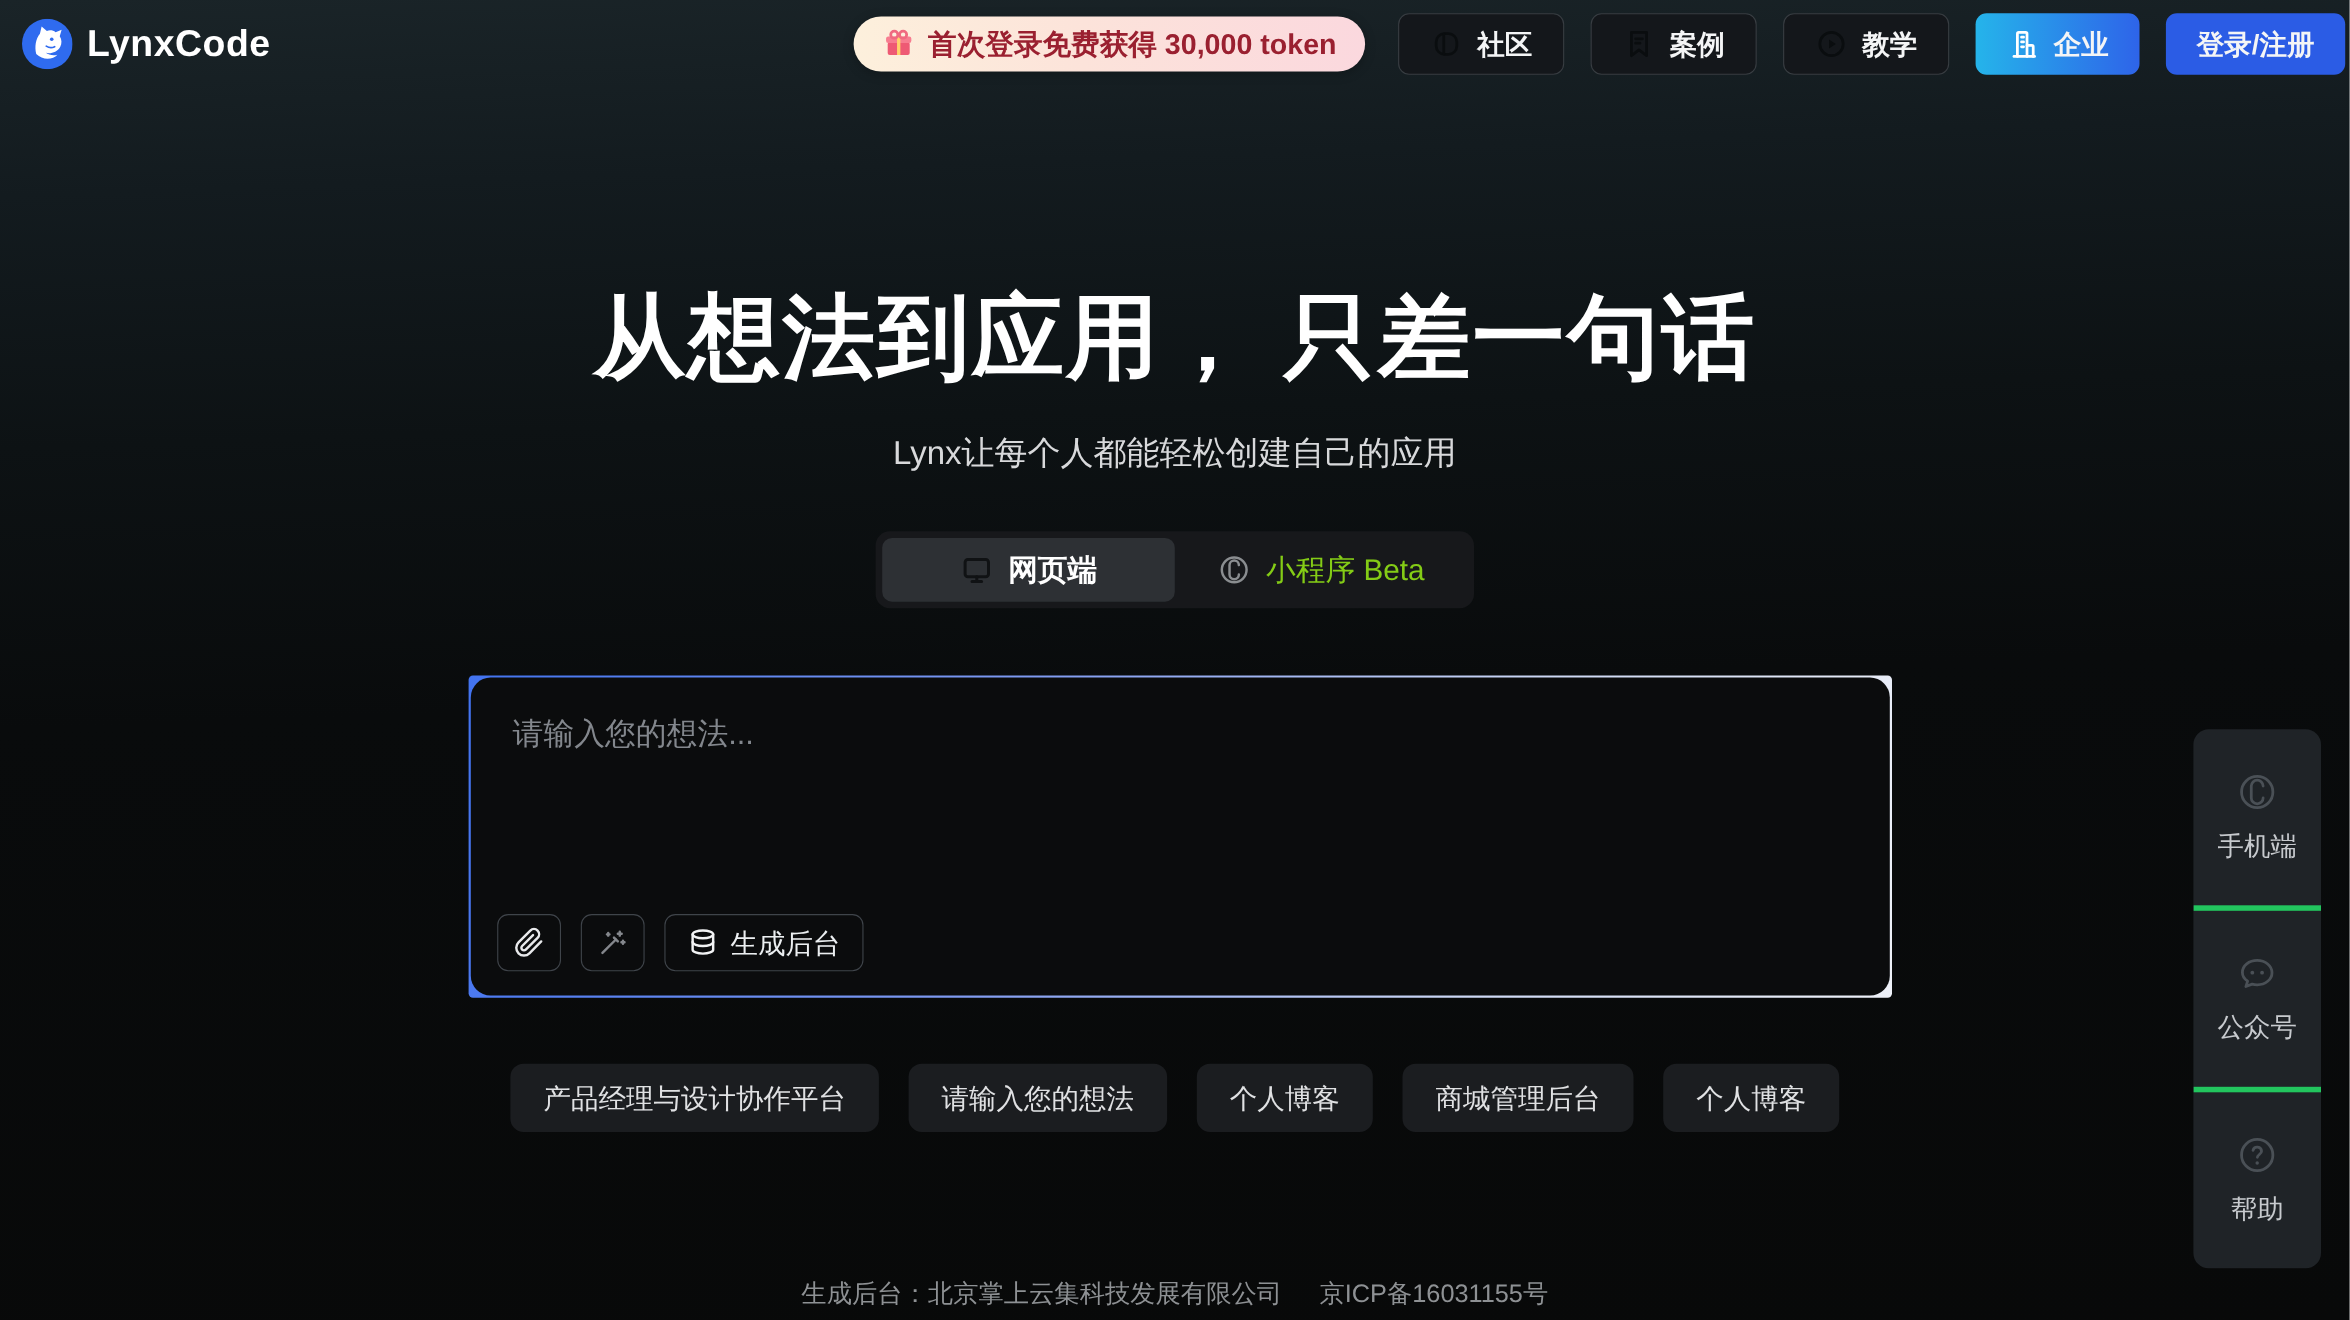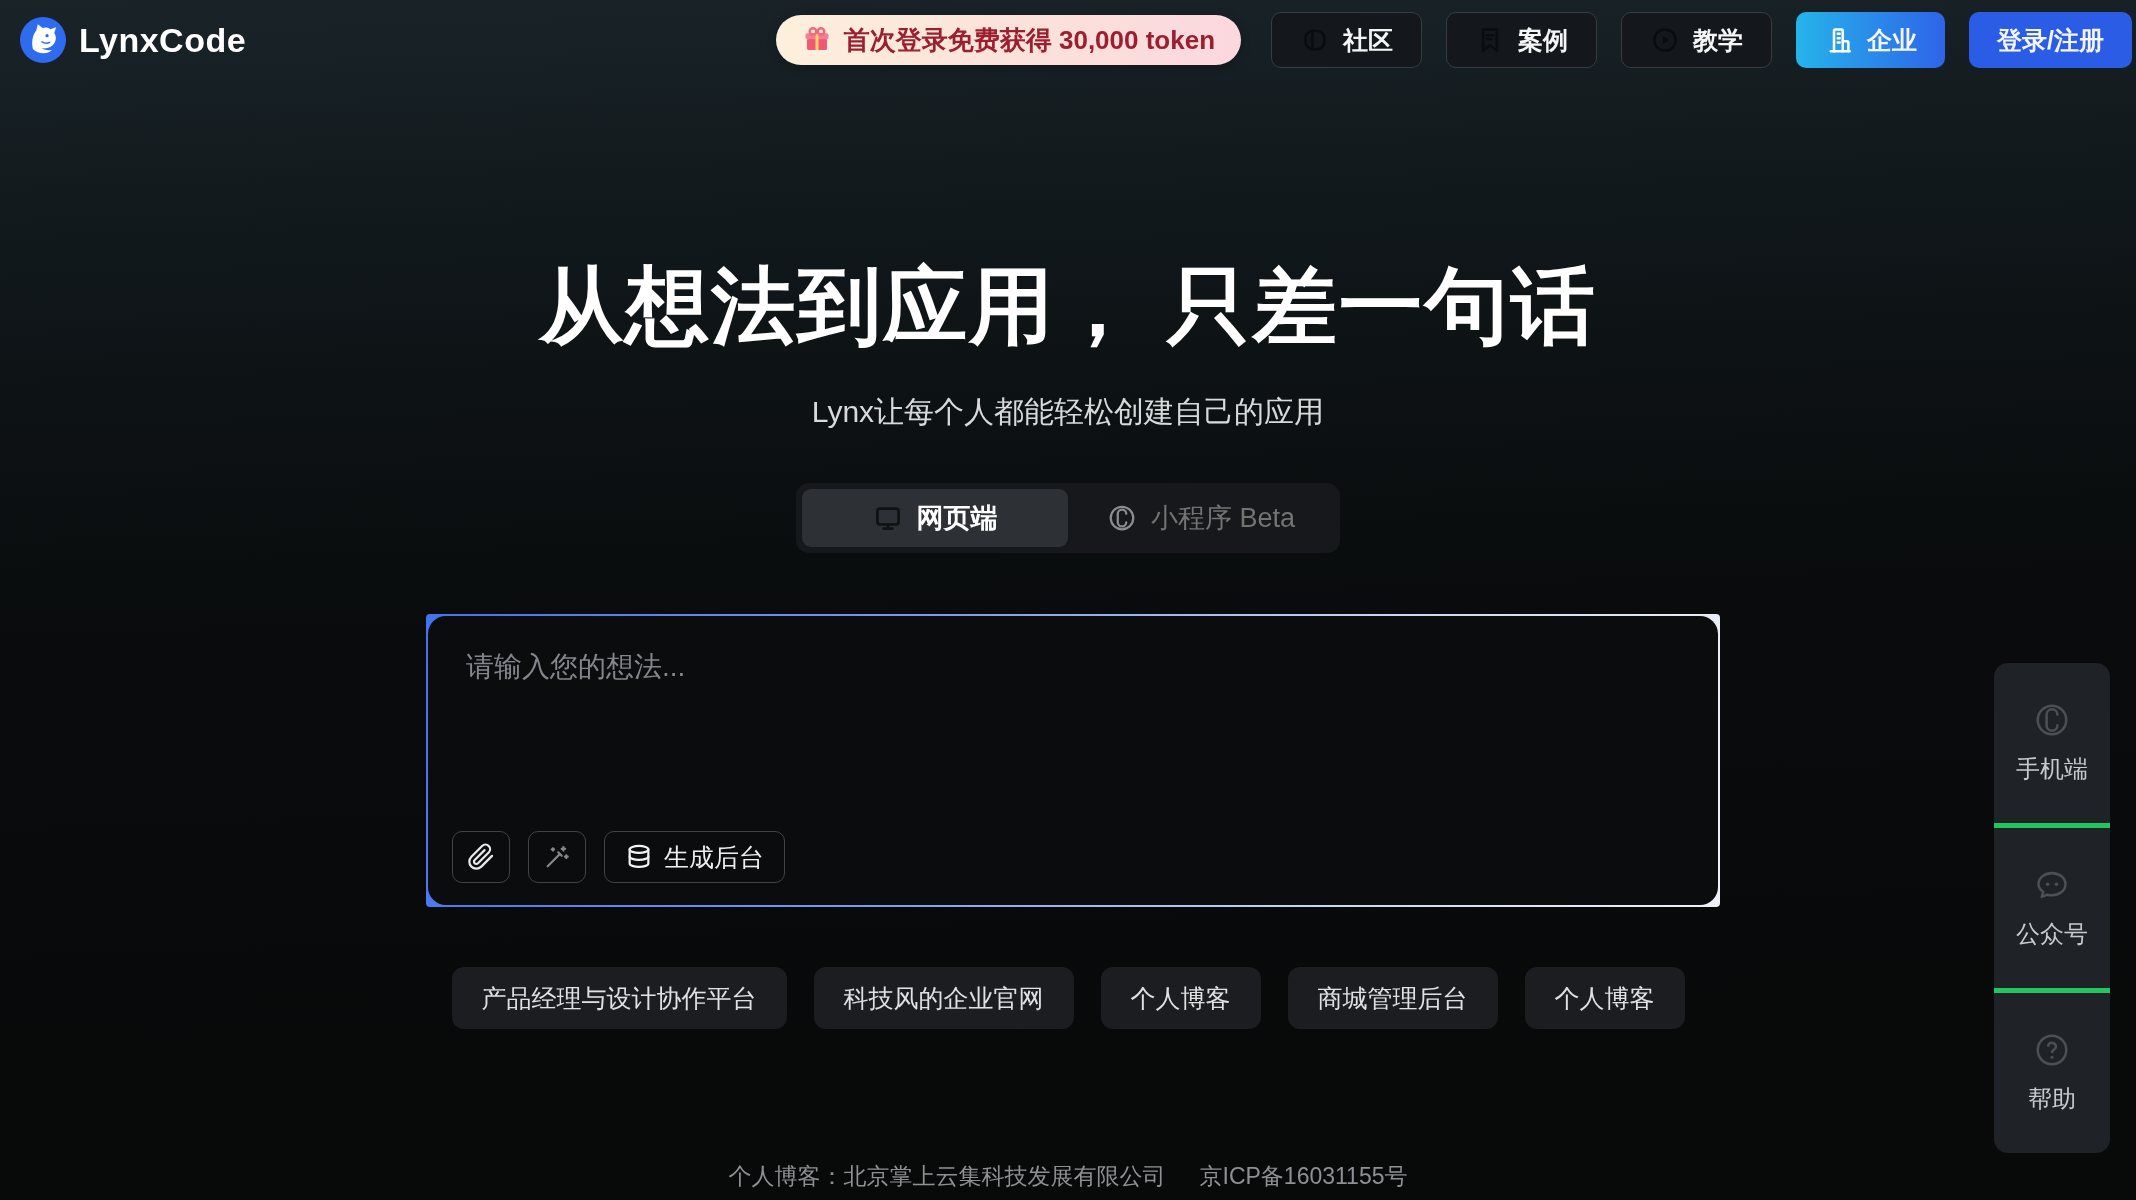--- a/index.html
+++ b/index.html
@@ -40,21 +40,21 @@
     font-size:30px; font-weight:400; color:#d8d9db; }
 
   
   .tabs { position:absolute; top:483px; left:50%; transform:translateX(-50%);
     width:544px; height:70px; background:#17181b; border-radius:13px;
     display:flex; align-items:stretch; padding:6px; }
   .tab { flex:1; display:flex; align-items:center; justify-content:center; gap:14px;
     border-radius:9px; cursor:pointer; }
   .tab.active { background:#2d3034; }
   .tab.active .tab-lbl { color:#ffffff; font-weight:700; }
-  .tab-lbl { font-size:27px; color:#737373; white-space:nowrap; }
+  .tab-lbl { font-size:27px; color:#84cc16; white-space:nowrap; }
 
   
   .composer-wrap { position:absolute; left:426px; top:614px; width:1294px; height:293px;
     padding:2px; border-radius:4px;
     background:linear-gradient(105deg,#4273f0 0%,#7f9af0 38%,#cdd8f4 72%,#eef1f8 100%); }
   .composer { position:relative; width:100%; height:100%; border-radius:18px; background:#0b0c0d; }
   .composer textarea { width:100%; height:200px; background:transparent; border:none; outline:none;
     resize:none; padding:32px 38px; font-size:28px; color:#e8e9ea;
     font-family:"Liberation Sans","DejaVu Sans",sans-serif; }
   .composer textarea::placeholder { color:#83878d; }
@@ -191,21 +191,21 @@
           <path d="M4 11.5 v6 c0 1.66 3.58 3 8 3 s8 -1.34 8 -3 v-6"></path>
         </svg>
         <span class="tool-lbl">生成后台</span>
       </div>
     </div>
   </div>
 </div>
 
 <div class="chips">
   <div class="chip">产品经理与设计协作平台</div>
-  <div class="chip">科技风的企业官网</div>
+  <div class="chip">请输入您的想法</div>
   <div class="chip">个人博客</div>
   <div class="chip">商城管理后台</div>
   <div class="chip">个人博客</div>
 </div>
 
 <div class="side-panel">
   <div class="side-cell">
     <svg width="38" height="38" viewBox="0 0 24 24" fill="none" stroke-width="1.6" stroke-linecap="round">
       <circle class="gray-ic" cx="12" cy="12" r="9"></circle>
       <path class="gray-ic" d="M15.4 8.6 a3.4 3.4 0 0 0 -6.8 0 v6.8 a3.4 3.4 0 0 0 6.8 0"></path>
@@ -224,15 +224,15 @@
     <svg width="38" height="38" viewBox="0 0 24 24" fill="none" stroke-width="1.6" stroke-linecap="round">
       <circle class="gray-ic" cx="12" cy="12" r="9"></circle>
       <path class="gray-ic" d="M9.6 9.3 a2.5 2.5 0 0 1 4.9 .6 c0 1.6 -2.4 2 -2.4 3.4"></path>
       <circle cx="12" cy="16.6" r="1" fill="#4a5056" stroke="none"></circle>
     </svg>
     <span class="side-lbl">帮助</span>
   </div>
 </div>
 
 <div class="footer">
-  <span>个人博客：北京掌上云集科技发展有限公司</span>
+  <span>生成后台：北京掌上云集科技发展有限公司</span>
   <span>京ICP备16031155号</span>
 </div>
 
 </body></html>

